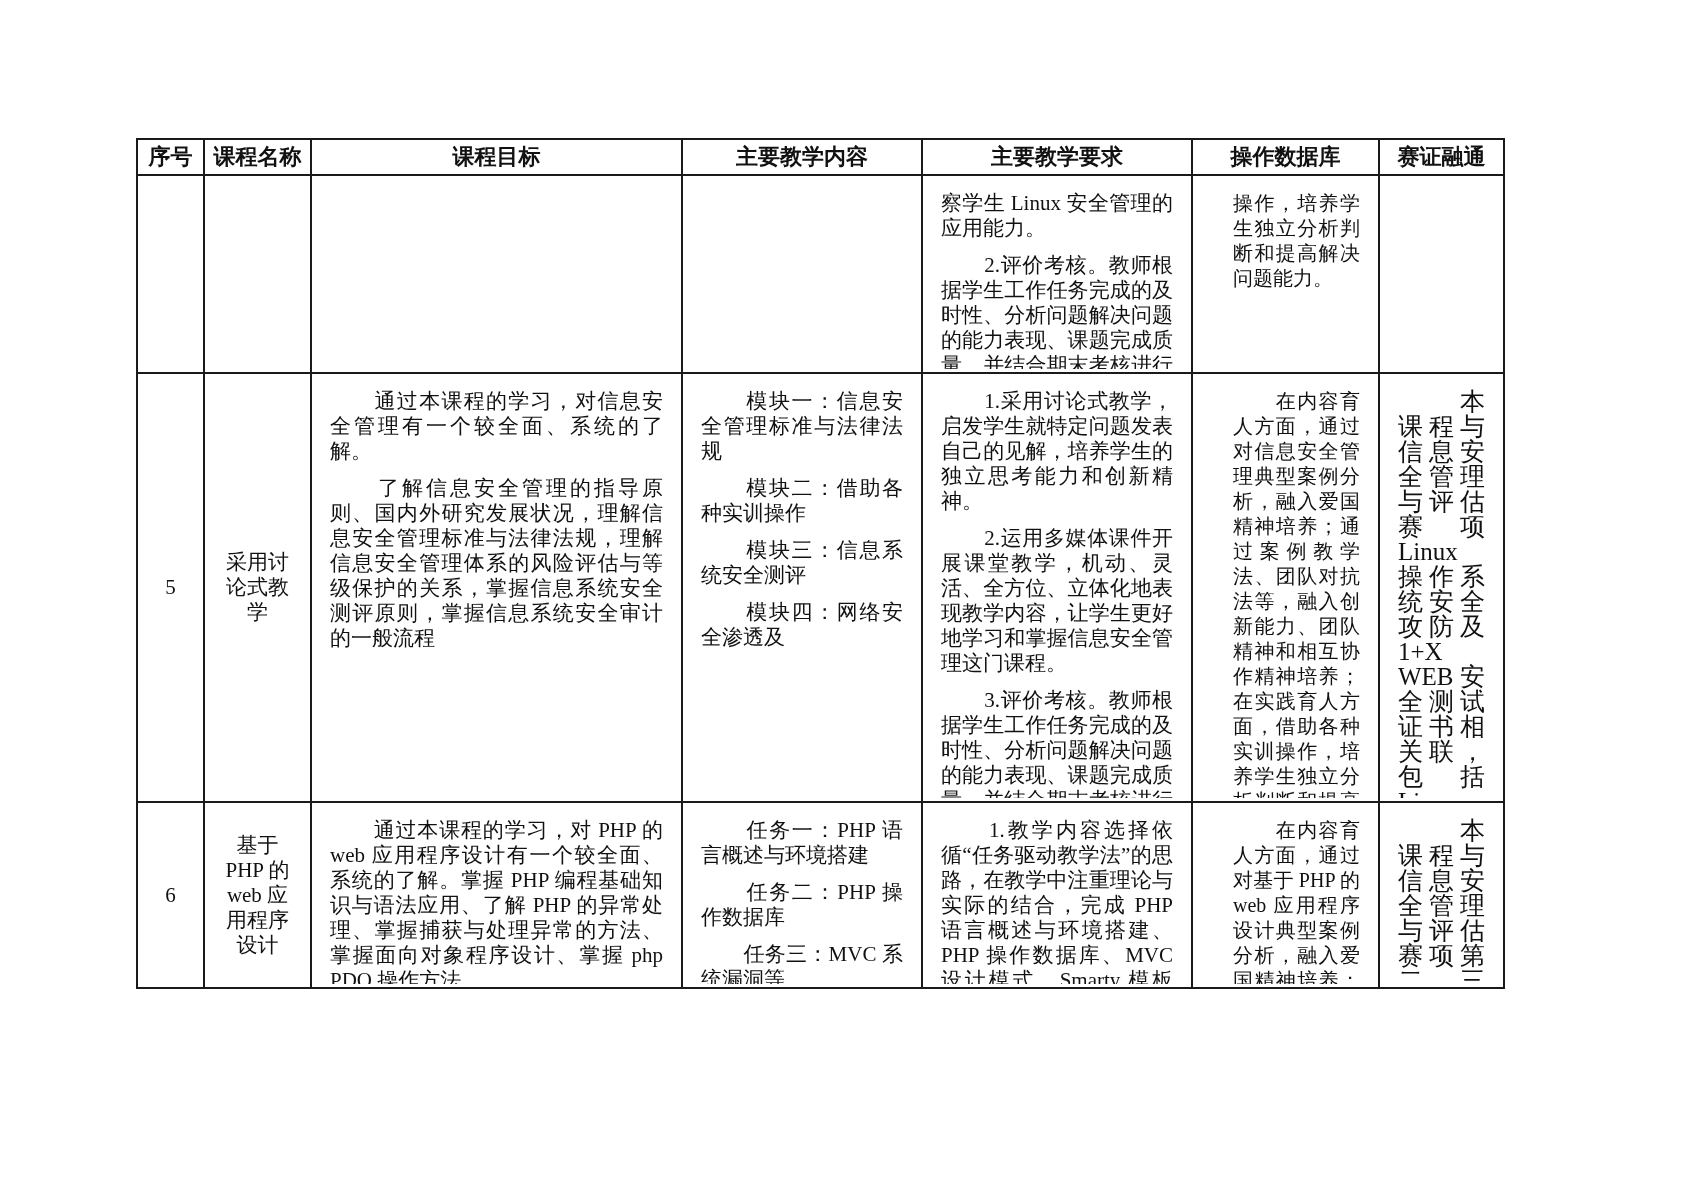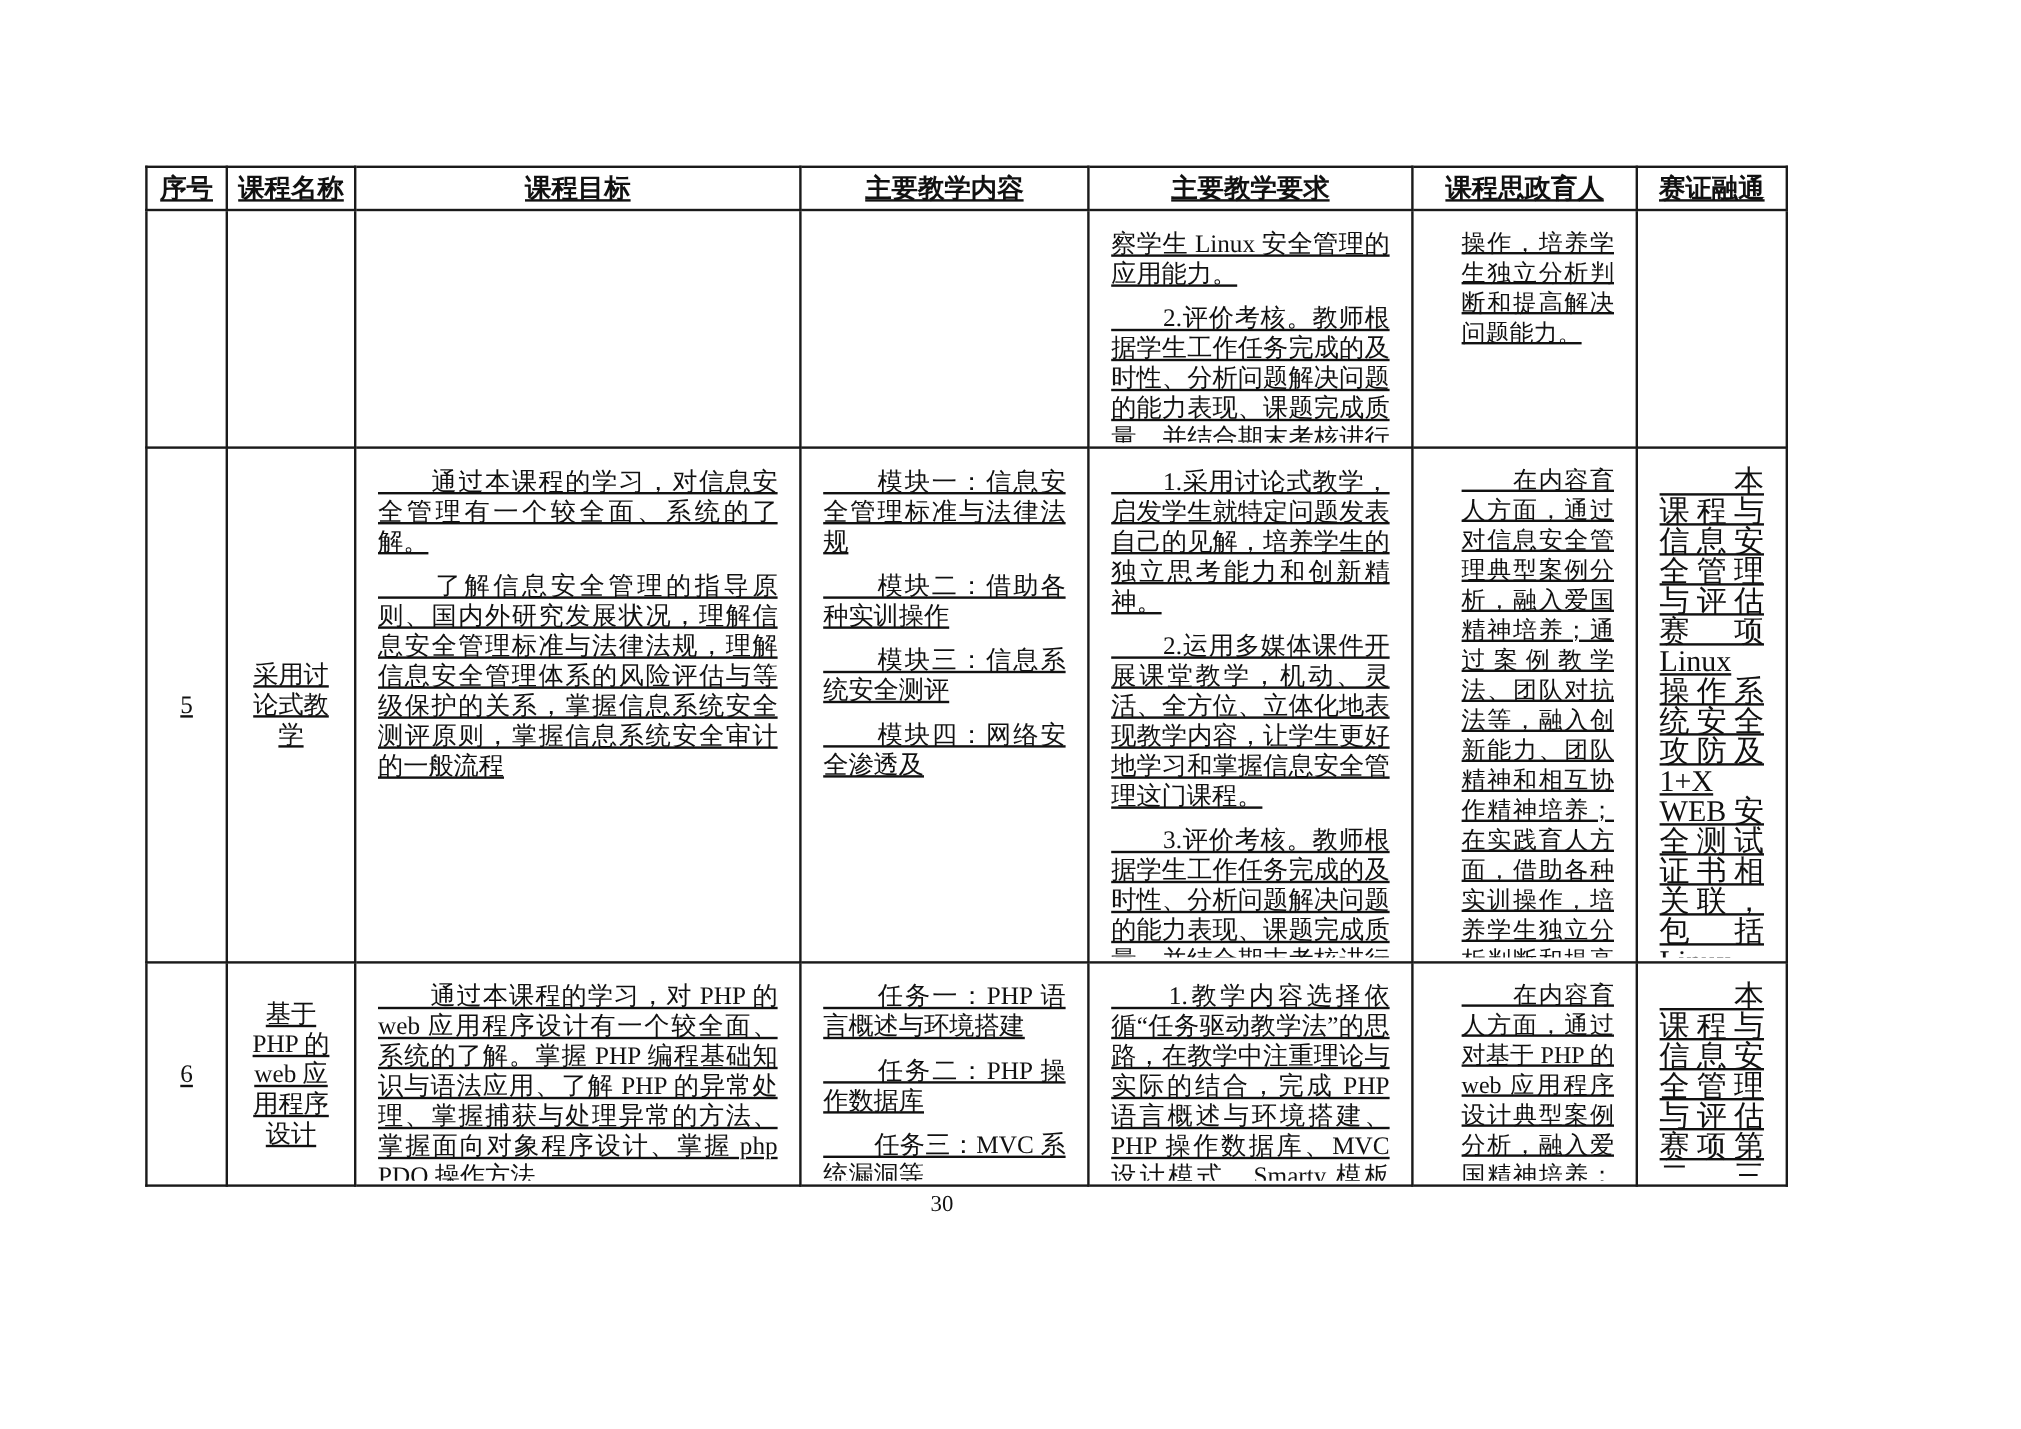--- a/index.html
+++ b/index.html
@@ -6,26 +6,25 @@
   body { font-family: "Liberation Serif", "DejaVu Serif", serif; color: #111; }
   .page {
     position: relative;
     width: 1684px;
     height: 1191px;
     background: #ffffff;
     overflow: hidden;
   }
   table.course-table {
     position: absolute;
-    left: 121px;
+    left: 136px;
     top: 138px;
     width: 1367px;
     border-collapse: collapse;
     table-layout: fixed;
-    text-decoration: underline;
   }
   .course-table th, .course-table td {
     border: 2px solid #1a1a1a;
     padding: 3px 6px;
     vertical-align: top;
     font-size: 21px;
     line-height: 25px;
   }
   .course-table th {
     font-weight: bold;
@@ -78,21 +77,21 @@
       <col style="width:187px">
       <col style="width:125px">
     </colgroup>
     <thead>
       <tr>
         <th>序号</th>
         <th>课程名称</th>
         <th>课程目标</th>
         <th>主要教学内容</th>
         <th>主要教学要求</th>
-        <th>课程思政育人</th>
+        <th>操作数据库</th>
         <th>赛证融通</th>
       </tr>
     </thead>
     <tbody>
       <tr class="row-cont">
         <td class="c-num">
             <div class="cb"></div>
           </td>
         <td class="c-name">
             <div class="cb">
@@ -199,15 +198,14 @@
           </td>
         <td class="c-cert">
             <div class="cb">
               <p>　　本课程与信息安全管理与评估赛项第二、三阶段的应用程序安全、网络安全渗透及 1+X</p>
             </div>
           </td>
       </tr>
     </tbody>
   </table>
 
-  <div class="page-number">30</div>
 
 </div>
 
 </body></html>

